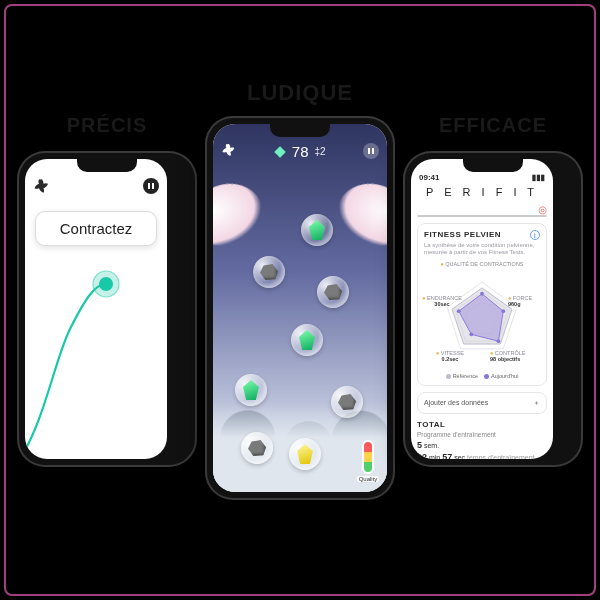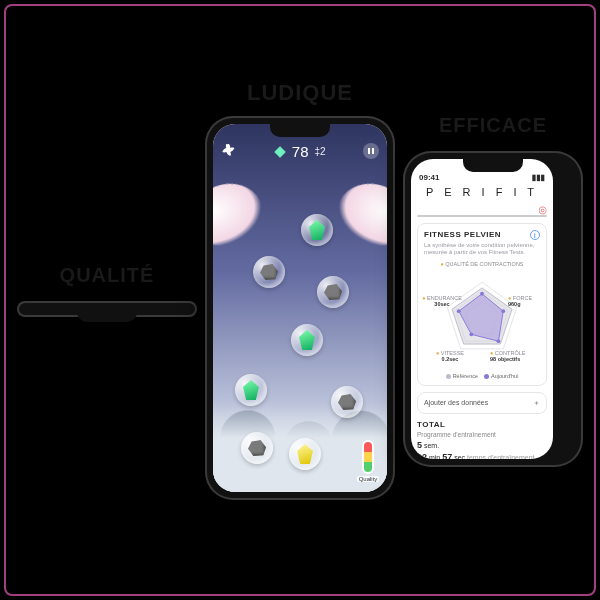--- a/index.html
+++ b/index.html
@@ -181,23 +181,42 @@
   .p3-total .s { color:#888; font-size:6.5px; margin-top:2px;}
   .p3-total .row { font-size:7px; margin-top:2px; }
   .p3-total .row b { font-size:9px; }
 </style>
 </head>
 <body>
 
 <div class="stage">
 
   <div class="col">
-    <div class="heading">QUALITÉ</div>
+    <div class="heading">PRÉCIS</div>
     <div class="phone small">
       <div class="notch"></div>
+      <div class="screen">
+        <div class="p1-top">
+          <span class="lotus-icon">
+            <svg viewBox="0 0 24 24" fill="currentColor">
+                <path d="M12 3c1.5 2 2 4 2 6 2-1 4-1 6 0-1 3-3 5-6 6 1 2 1 4 0 6-3-1-5-3-6-6-2 1-4 1-6 0 1-3 3-5 6-6-1-2-1-4 0-6 1 .3 2 .3 4 0z"></path>
+              </svg>
+          </span>
+          <span class="pause-btn">
+              <span></span>
+              <span></span>
+            </span>
+        </div>
+        <div class="p1-pill">Contractez</div>
+        <svg class="p1-curve" viewBox="0 0 142 300">
+          <path d="M -5 300 C 20 260, 30 200, 45 170 S 70 125, 81 125" stroke="#18c9a7" stroke-width="2.2" fill="none"></path>
+          <circle cx="81" cy="125" r="13" fill="none" stroke="#18c9a7" stroke-width="1.2" opacity=".5"></circle>
+        </svg>
+        <div class="p1-dot"></div>
+      </div>
     </div>
   </div>
 
   <div class="col middle">
     <div class="heading">LUDIQUE</div>
     <div class="phone big">
       <div class="notch"></div>
       <div class="screen" style="position:relative;">
         <div class="p2-sky"></div>
         <div class="p2-wing l"></div>

